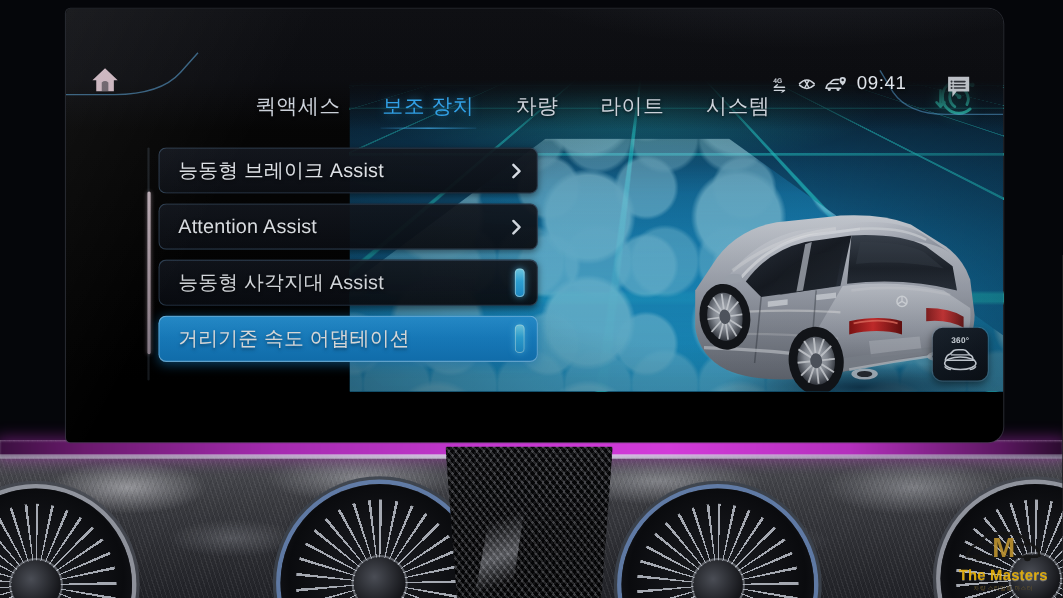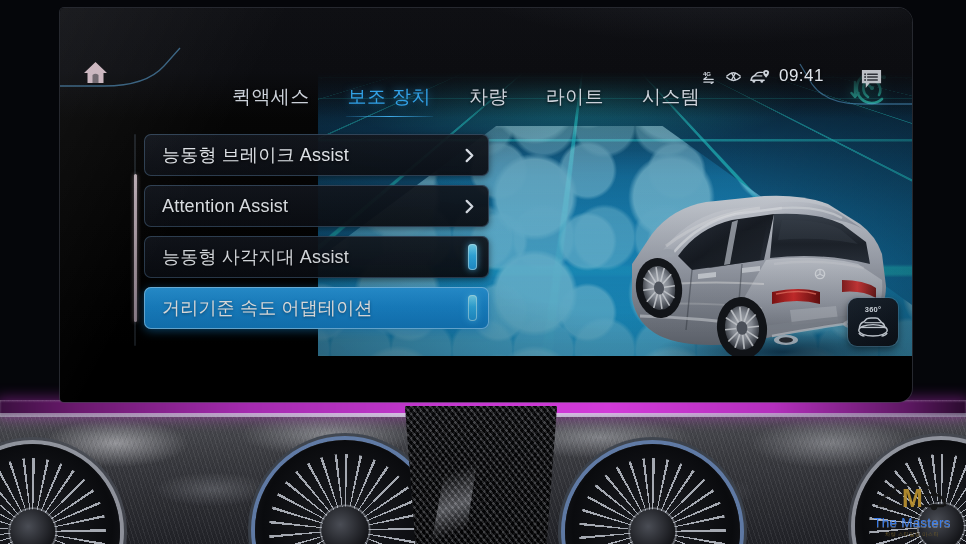--- a/index.html
+++ b/index.html
@@ -63,21 +63,21 @@
      background:linear-gradient(160deg,rgba(220,220,230,.0) 20%,rgba(225,228,238,.35) 48%,rgba(220,220,230,0) 70%);
      clip-path:polygon(22% 0%,60% 0%,42% 100%,0% 100%);pointer-events:none;}
 
   
   .wm{position:absolute;left:862px;top:452px;width:100px;height:86px;
       display:flex;flex-direction:column;align-items:center;justify-content:flex-end;
       opacity:.93;}
   .wm-car{width:74px;height:34px;position:relative;}
   .wm-m{position:absolute;left:50%;top:6px;transform:translateX(-50%);
         font-size:25px;font-weight:700;color:#b9902f;letter-spacing:-1px;line-height:1;}
-  .wm-title{font-size:13.5px;font-weight:400;color:#3b82f6;letter-spacing:.2px;
+  .wm-title{font-size:13.5px;font-weight:700;color:#eab308;letter-spacing:.2px;
             text-shadow:0 1px 0 rgba(255,255,255,.35);margin-top:1px;}
   .wm-sub{font-size:5.2px;color:#6d5a2a;letter-spacing:.4px;margin-top:1px;}
 
   
   .screen{position:absolute;left:60px;top:8px;width:852px;height:394px;
      background:#000;border-radius:4px 14px 14px 4px;overflow:hidden;
      box-shadow:0 0 0 1px rgba(60,64,72,.6);}
   .screen-gloss{position:absolute;inset:0;pointer-events:none;z-index:40;
      background:
       linear-gradient(118deg,rgba(255,255,255,.055) 0%,rgba(255,255,255,0) 22%),

